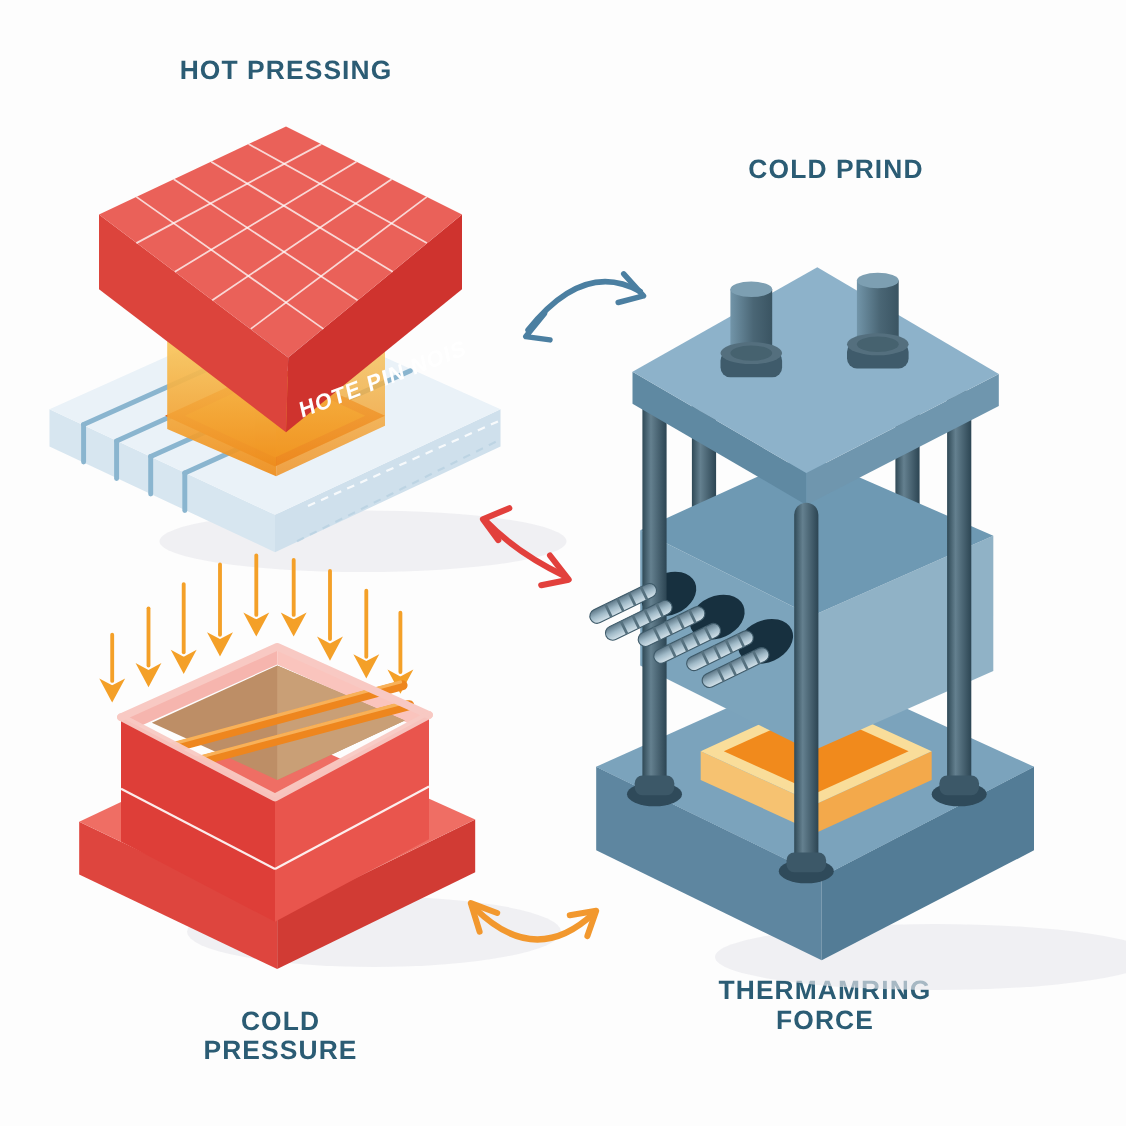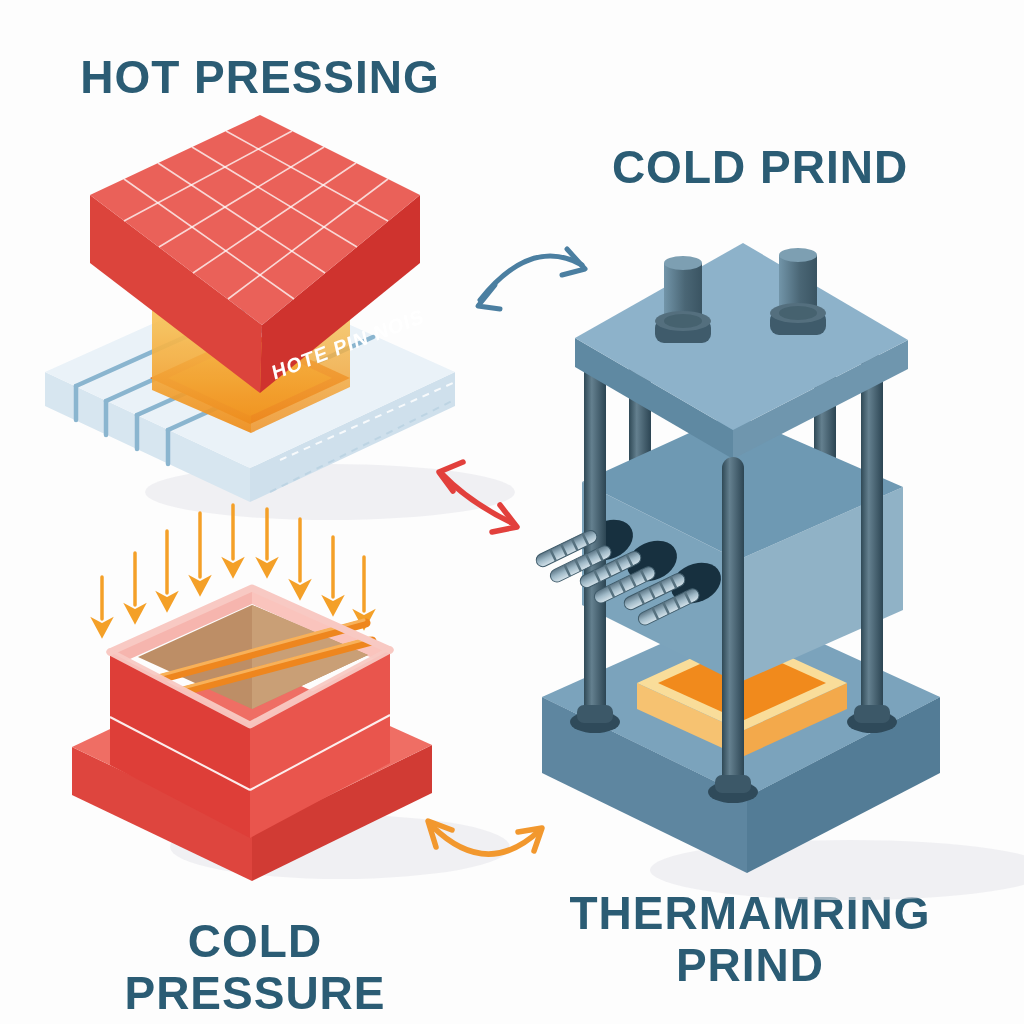--- a/index.html
+++ b/index.html
@@ -3,21 +3,21 @@
 <meta charset="utf-8">
 <style>
   html,body{margin:0;padding:0;}
   body{
     width:1024px;height:1024px;position:relative;overflow:hidden;
     background:var(--background,#fdfdfd);
     font-family:"Liberation Sans","DejaVu Sans",sans-serif;
   }
   .title{
     position:absolute;color:var(--title-text,#2b5c74);
-    font-weight:bold;font-size:46px;letter-spacing:1px;
+    font-weight:bold;font-size:24px;letter-spacing:1px;
     text-align:center;line-height:1.12;white-space:pre-line;
   }
   #title-hot{left:70px;top:52px;width:380px;}
   #title-coldprind{left:580px;top:142px;width:360px;}
   #title-coldpressure{left:95px;top:916px;width:320px;}
   #title-thermamring{left:560px;top:888px;width:380px;}
   svg{position:absolute;overflow:visible;}
   #svg-hotpress{left:30px;top:100px;}
   #svg-machine{left:520px;top:235px;}
   #svg-coldtray{left:50px;top:495px;}
@@ -63,21 +63,21 @@
   .seam{stroke:#ffffff;stroke-width:2;opacity:.9;fill:none;}
 </style>
 </head>
 <body>
 
 <div class="title" id="title-hot">HOT PRESSING</div>
 <div class="title" id="title-coldprind">COLD PRIND</div>
 <div class="title" id="title-coldpressure">COLD
 PRESSURE</div>
 <div class="title" id="title-thermamring">THERMAMRING
-PRIND</div>
+FORCE</div>
 
 <svg id="svg-hotpress" width="450" height="415" viewBox="0 0 450 415">
   <defs>
     <linearGradient id="glowGrad" x1="0" y1="0" x2="0" y2="1">
       <stop offset="0" stop-color="#f9c85f"></stop>
       <stop offset="1" stop-color="#ef8d1a"></stop>
     </linearGradient>
   </defs>
 
   <ellipse class="shadow" cx="300" cy="392" rx="185" ry="28"></ellipse>

